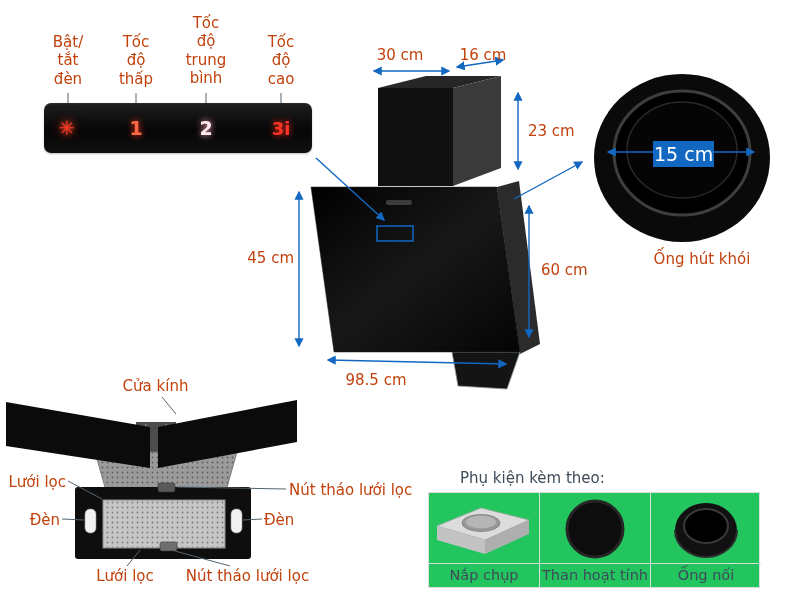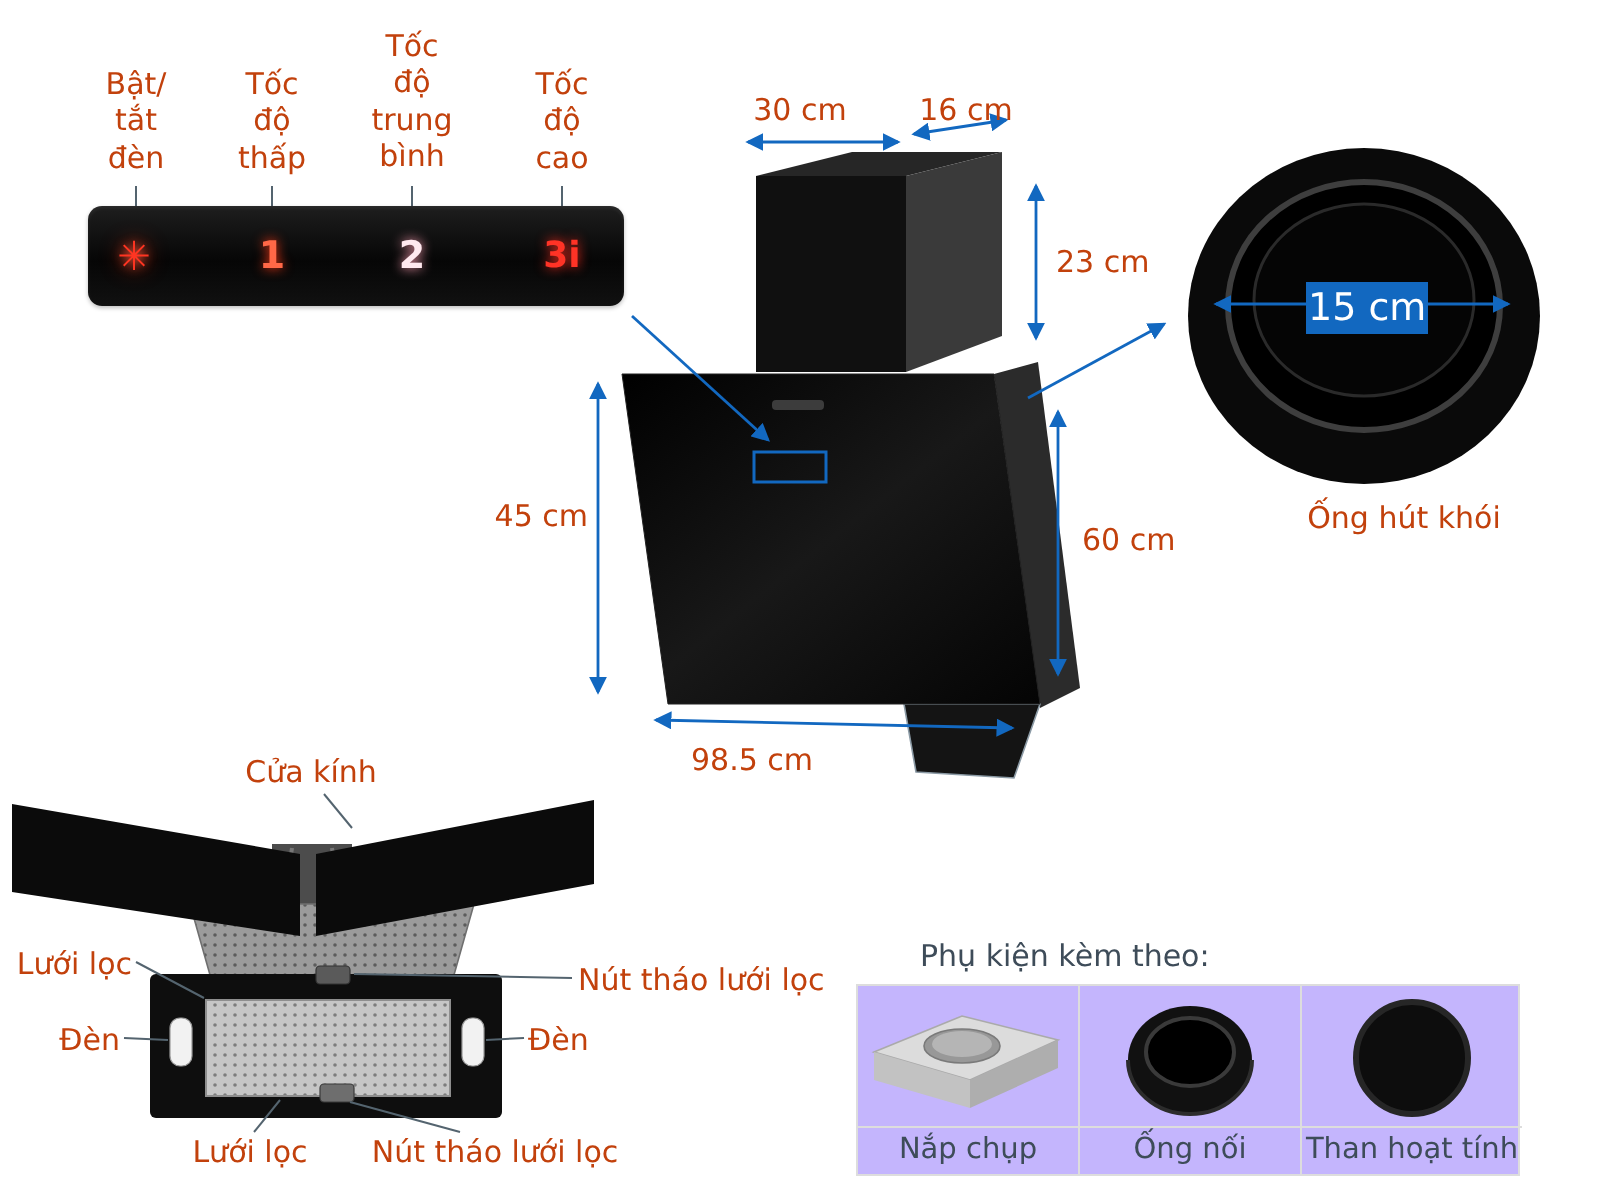--- a/index.html
+++ b/index.html
@@ -13,21 +13,21 @@
   .ctrl-bar { position:absolute; left:44px; top:103px; width:268px; height:50px; border-radius:7px;
               background:linear-gradient(180deg,#1e1e1e,#060606 55%,#111111);
               box-shadow: inset 0 1px 2px rgba(255,255,255,.08), 0 1px 2px rgba(0,0,0,.25); }
   .sym { position:absolute; top:50%; transform:translate(-50%,-50%); font-size:19px; font-weight:bold; }
   .sym-light { color:#ff3522; text-shadow:0 0 5px #ff5a43,0 0 11px #ff2d00; font-size:20px; font-weight:normal; }
   .sym-1 { color:#ff6847; text-shadow:0 0 6px #ff3a17; }
   .sym-2 { color:#ffe9ef; text-shadow:0 0 6px #ff9fb4; }
   .sym-3 { color:#ff3326; text-shadow:0 0 6px #ff2d20; font-size:18px; }
   .dim-box { position:absolute; background:#1268c0; color:#fff; font-size:19px; padding:2px 1px; }
   .acc-title { position:absolute; left:428px; top:469px; font-size:15px; color:#3e4c59;margin-left:32px; }
-  .acc-grid { position:absolute; left:428px; top:492px; width:332px; height:96px; display:flex; border:1px solid #ddd; background:#c4b5fd; }
+  .acc-grid { position:absolute; left:428px; top:492px; width:332px; height:96px; display:flex; border:1px solid #ddd; background:#22c55e; }
   .acc-cell { flex:1; display:flex; flex-direction:column; }
   .acc-cell + .acc-cell { border-left:1px solid #ddd; }
   .acc-img { flex:1; display:flex; align-items:center; justify-content:center; }
   .acc-label { border-top:1px solid #ddd; text-align:center; font-size:14.5px; color:#3e4c59; padding:3px 0 4px; }
 </style>
 </head>
 <body>
 
 <div class="canvas">
 
@@ -161,31 +161,31 @@
           <polygon points="56,44 100,24 100,38 56,58" fill="#aeaeae"></polygon>
           <ellipse cx="52" cy="27" rx="19" ry="8.5" fill="#989898" stroke="#7a7a7a" stroke-width="0.8"></ellipse>
           <ellipse cx="52" cy="26" rx="15" ry="6.5" fill="#b5b5b5"></ellipse>
         </svg>
       </div>
       <div class="acc-label">Nắp chụp</div>
     </div>
     <div class="acc-cell">
       <div class="acc-img">
         <svg width="110" height="64" viewBox="0 0 110 64">
+          <circle cx="55" cy="33" r="28" fill="#0d0d0d"></circle>
+          <circle cx="55" cy="33" r="28" fill="none" stroke="#262626" stroke-width="3"></circle>
+        </svg>
+      </div>
+      <div class="acc-label">Than hoạt tính</div>
+    </div>
+    <div class="acc-cell">
+      <div class="acc-img">
+        <svg width="110" height="64" viewBox="0 0 110 64">
           <ellipse cx="55" cy="34" rx="31" ry="27" fill="#111"></ellipse>
           <path d="M24,34 a31,27 0 0 0 62,0" fill="none" stroke="#2c2c2c" stroke-width="2"></path>
           <ellipse cx="55" cy="30" rx="22" ry="17" fill="#000" stroke="#3a3a3a" stroke-width="2"></ellipse>
         </svg>
       </div>
       <div class="acc-label">Ống nối</div>
     </div>
-    <div class="acc-cell">
-      <div class="acc-img">
-        <svg width="110" height="64" viewBox="0 0 110 64">
-          <circle cx="55" cy="33" r="28" fill="#0d0d0d"></circle>
-          <circle cx="55" cy="33" r="28" fill="none" stroke="#262626" stroke-width="3"></circle>
-        </svg>
-      </div>
-      <div class="acc-label">Than hoạt tính</div>
-    </div>
   </div>
 
 </div>
 
 </body></html>

